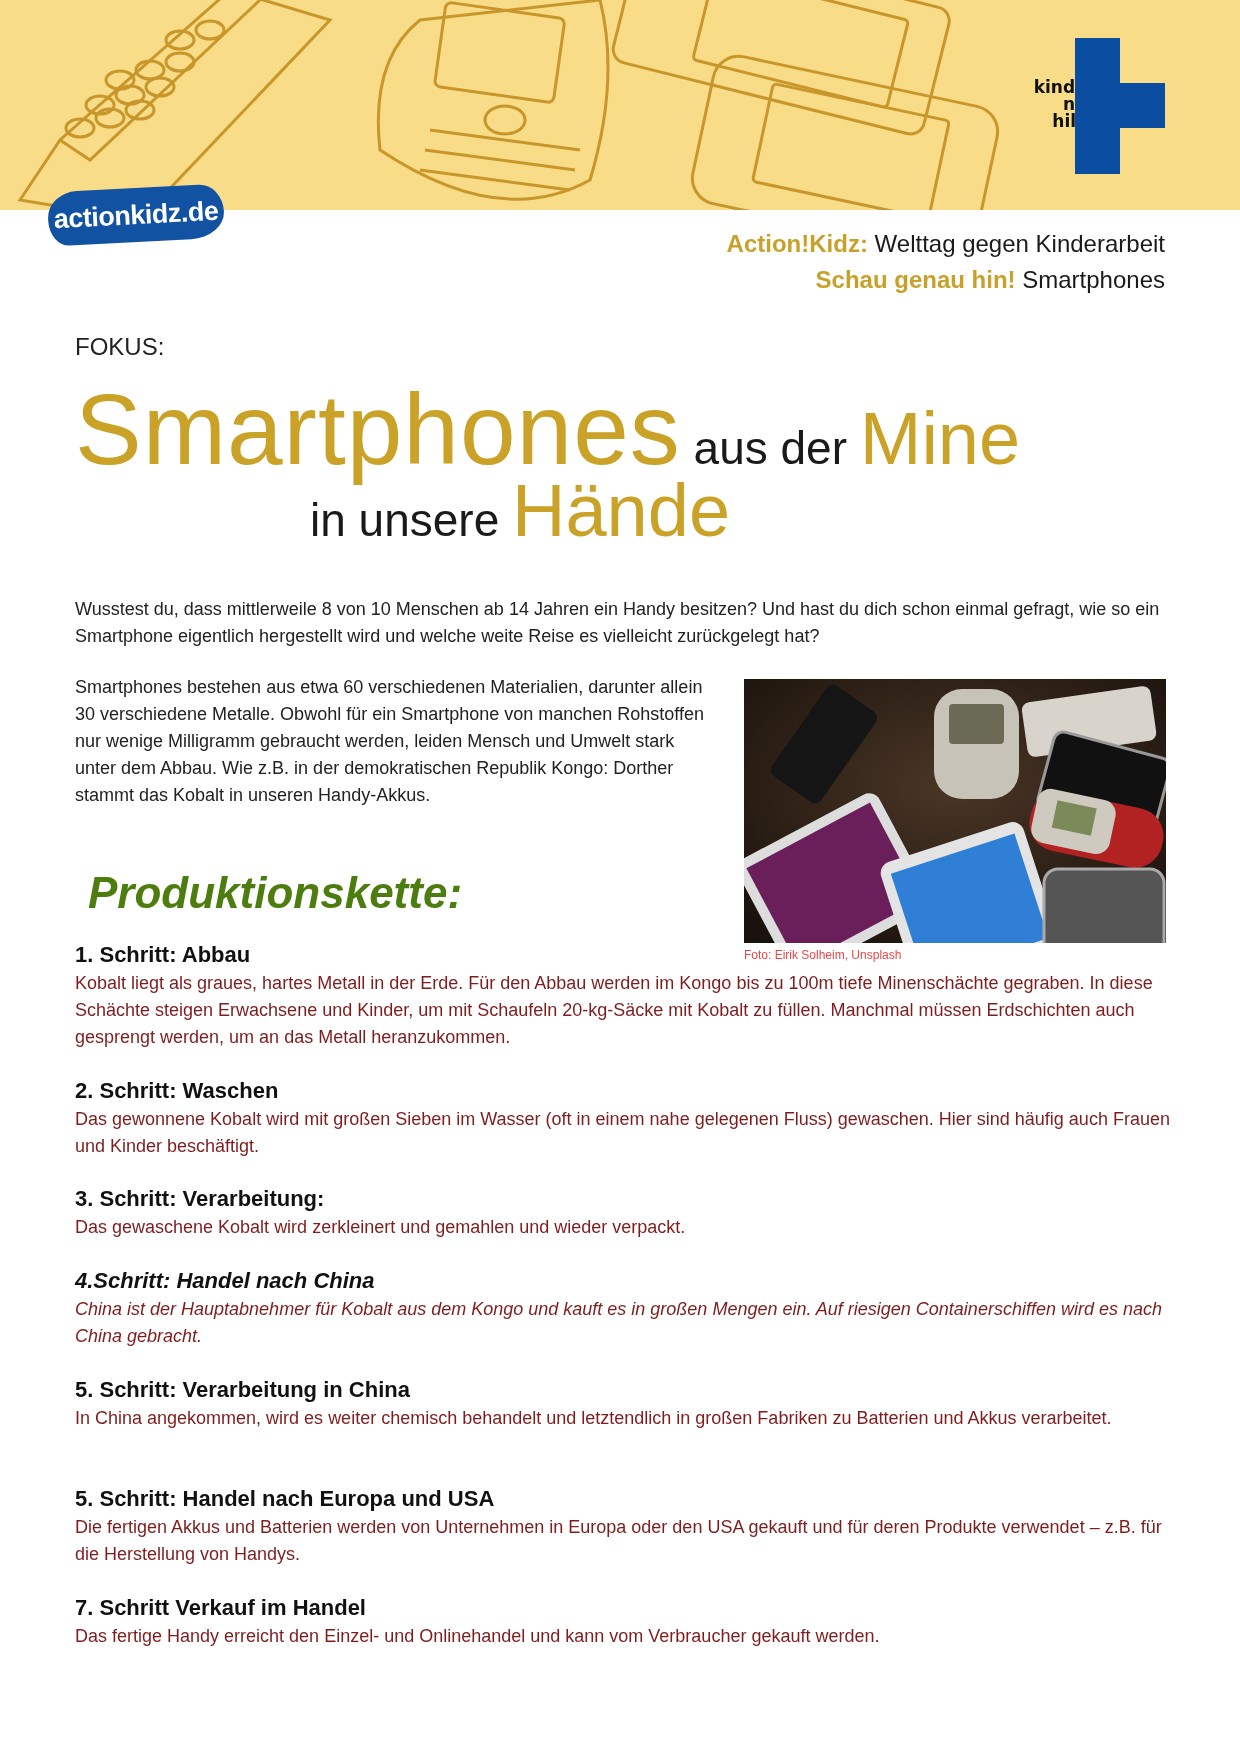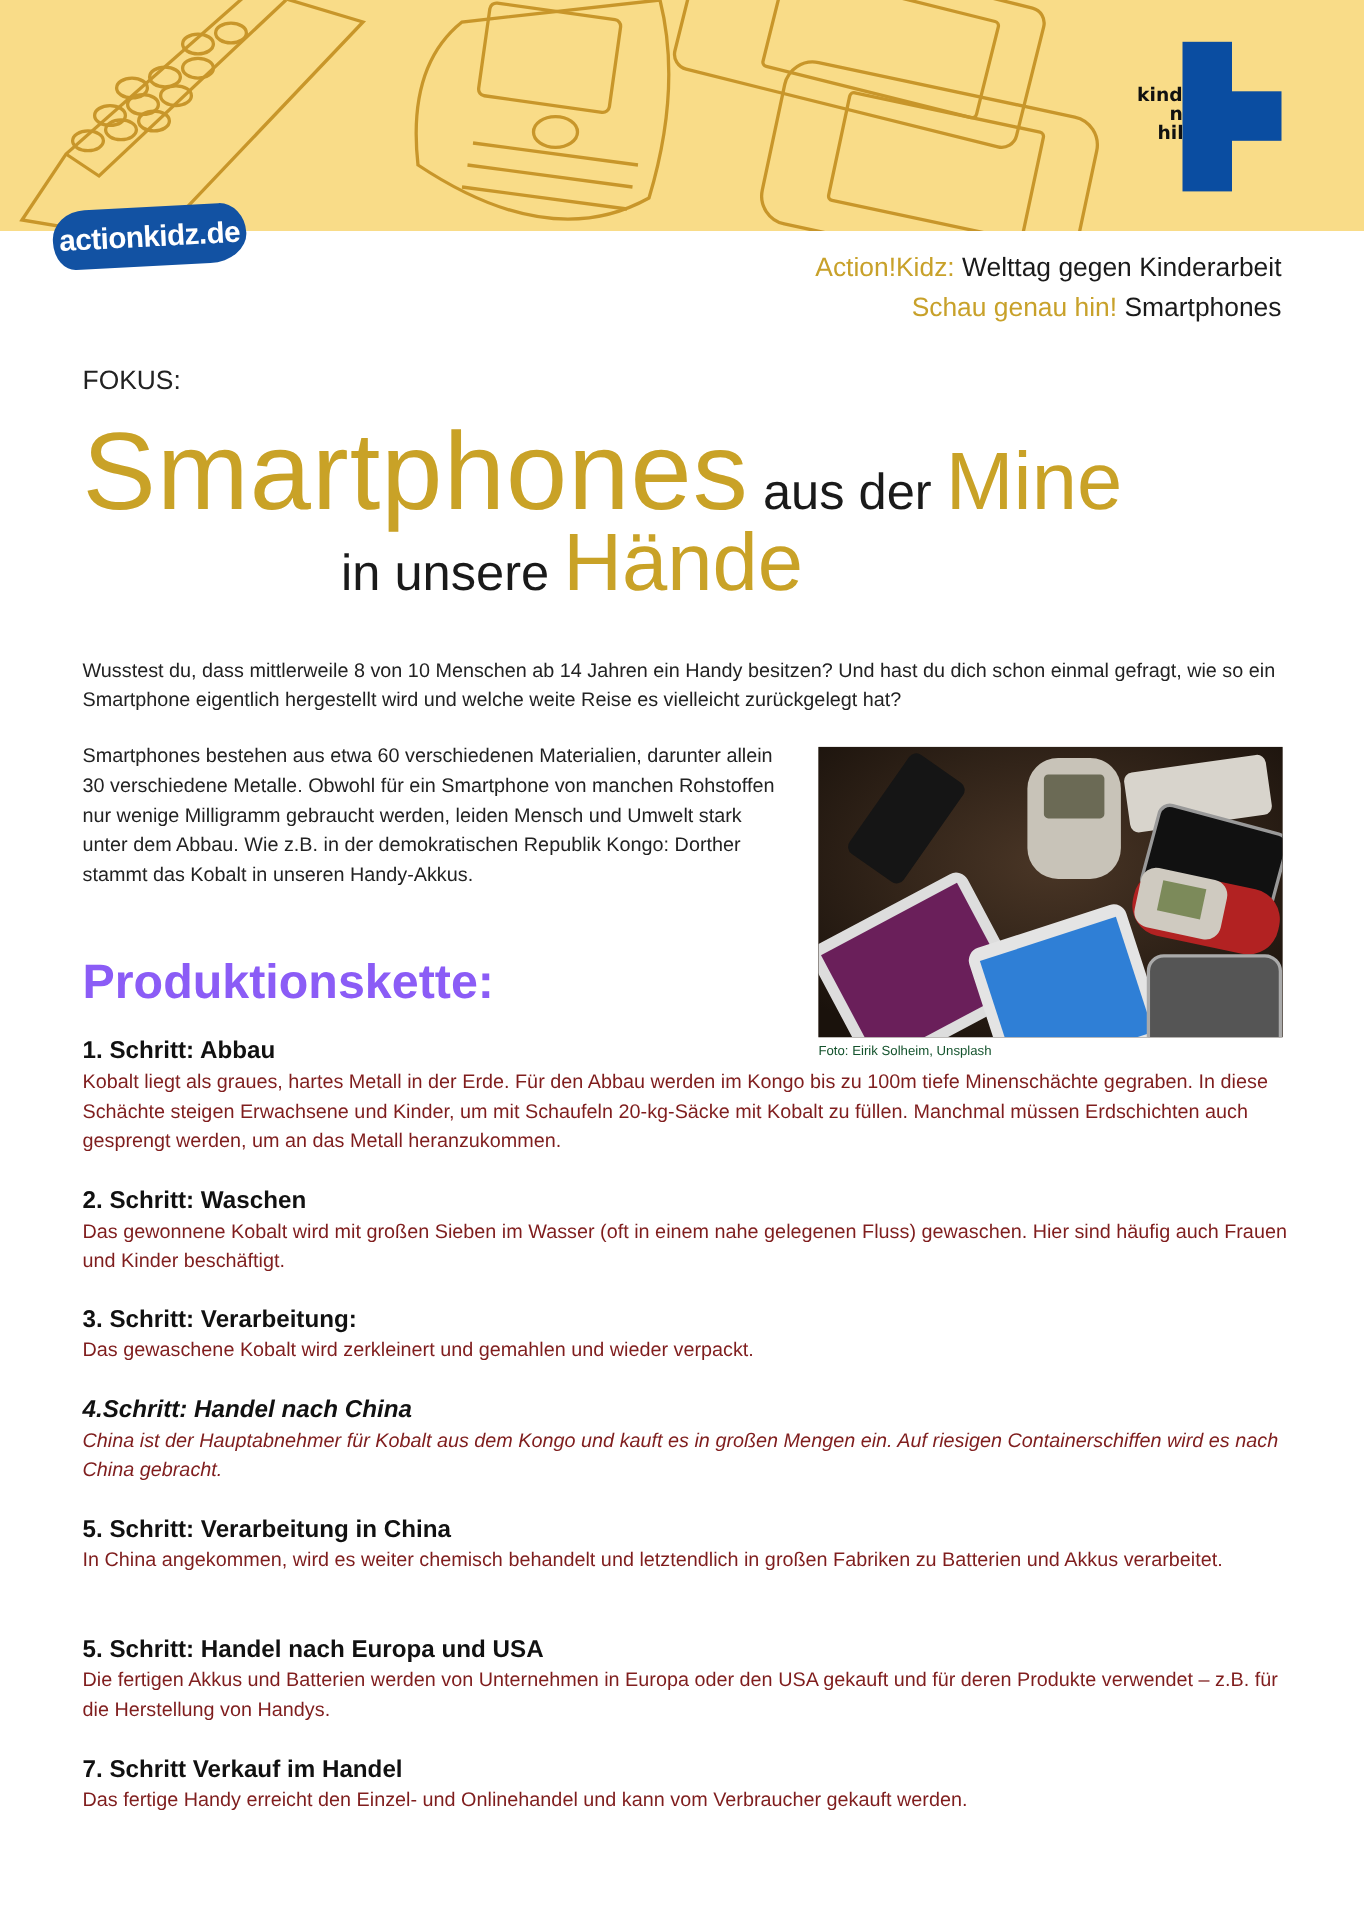--- a/index.html
+++ b/index.html
@@ -21,33 +21,33 @@
       font-family: "Liberation Sans", sans-serif;
     }
     .logo-kindernothilfe { position: absolute; left: 1000px; top: 38px; width: 170px; height: 140px; }
     .kn-text {
       position: absolute; right: 75px; top: 41px; text-align: right;
       font-family: "DejaVu Sans", sans-serif; font-weight: bold; font-size: 17px; line-height: 17px; color: #111;
     }
     .kn-cross-v { position: absolute; left: 75px; top: 0; width: 45px; height: 136px; background: #0a4da1; }
     .kn-cross-h { position: absolute; left: 120px; top: 45px; width: 45px; height: 45px; background: #0a4da1; }
     .subheader { position: absolute; right: 75px; top: 226px; text-align: right; font-size: 24px; line-height: 36px; }
-    .subheader .gold { color: #c8a12a; font-weight: normal; }
+    .subheader .gold { color: #c8a12a; font-weight: bold; }
     .subheader .dark { color: #1a1a1a; }
     .focus-label { position: absolute; left: 75px; top: 333px; font-size: 24px; color: #222; }
     .title-line1 { position: absolute; left: 75px; top: 372px; white-space: nowrap; }
     .title-line2 { position: absolute; left: 310px; top: 468px; white-space: nowrap; }
     .t-big { color: #c9a227; font-size: 100px; font-weight: normal; letter-spacing: 1px; }
     .t-mid { color: #c9a227; font-size: 74px; }
     .t-small { color: #1a1a1a; font-size: 46px; }
     .intro { position: absolute; left: 75px; top: 596px; width: 1100px; font-size: 18px; line-height: 27px; color: #222; }
     .para2 { position: absolute; left: 75px; top: 674px; width: 640px; font-size: 18px; line-height: 27px; color: #222; }
     .photo { position: absolute; left: 744px; top: 679px; width: 422px; height: 264px; background: #2a1e14; overflow: hidden; }
-    .caption { position: absolute; left: 744px; top: 948px; font-size: 12px; color: #14532d; }
-    .section-title { position: absolute; left: 75px; top: 868px; font-size: 44px; color: #8b5cf6; }
+    .caption { position: absolute; left: 744px; top: 948px; font-size: 12px; color: #ef4444; }
+    .section-title { position: absolute; left: 88px; top: 868px; font-size: 44px; color: #4d7c0f; font-style: italic; }
     .step { position: absolute; left: 75px; width: 1100px; }
     .step h3 { font-size: 22px; font-weight: bold; color: #111; line-height: 30px; }
     .step p { font-size: 18px; line-height: 27px; color: #7f1d1d; }
   </style>
 </head>
 <body>
 
 <div class="header-banner">
   <svg width="1240" height="210" viewBox="0 0 1240 210">
     <g fill="none" stroke="#c8962a" stroke-width="3">

